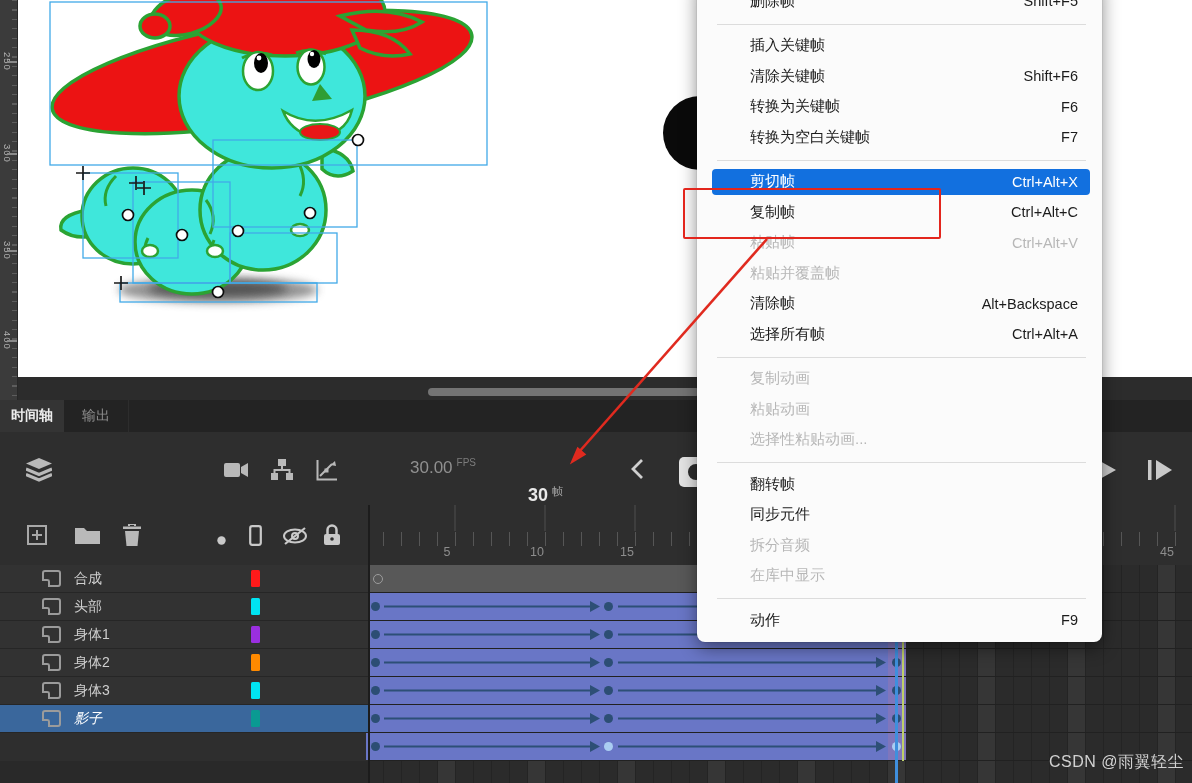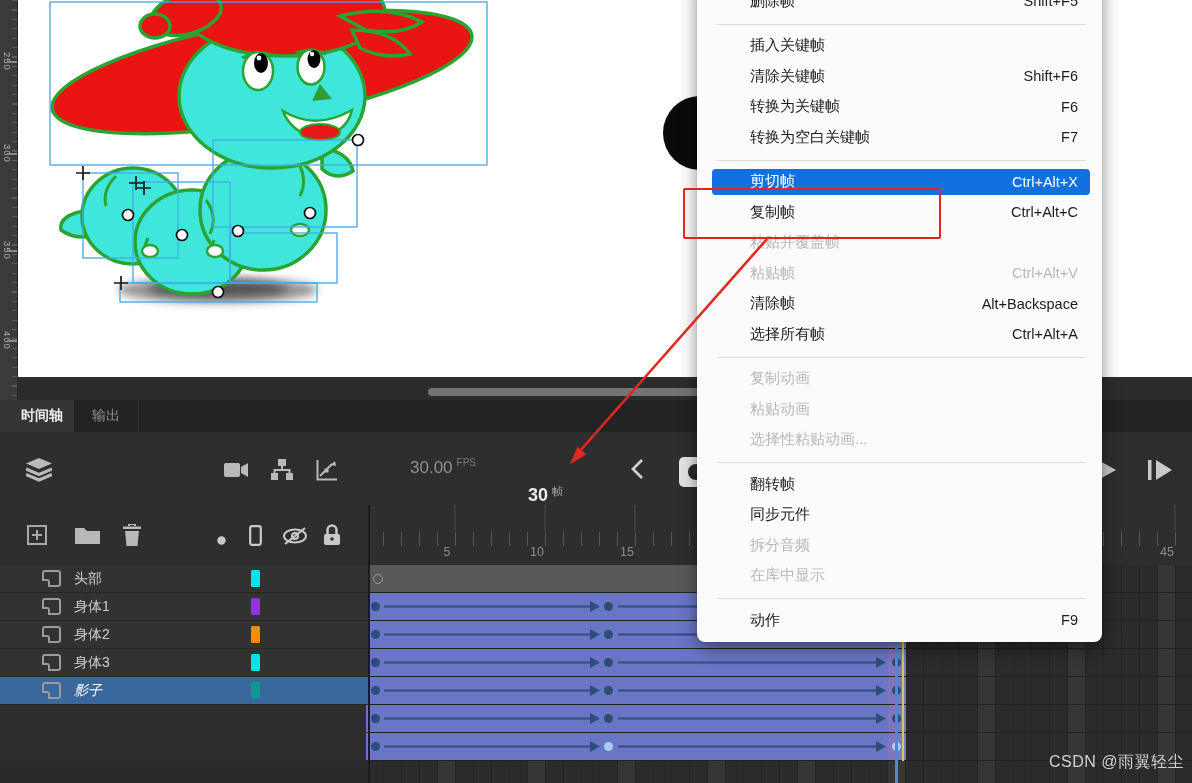--- a/index.html
+++ b/index.html
@@ -15,21 +15,21 @@
       background:repeating-linear-gradient(180deg,#5d5d5d 0 1.2px,transparent 1.2px 9.4px);}
   .vlab{position:absolute;right:4px;writing-mode:vertical-rl;font-size:9.5px;color:#b3b3b3;letter-spacing:1px;}
   .vlab::after{content:'';position:absolute;right:-4px;top:50%;width:10px;height:2px;background:#8a8a8a;}
   #art{position:absolute;left:0;top:0;}
   #h-scrollbar{position:absolute;left:428px;top:388px;width:272px;height:8px;border-radius:4px;background:#747474;}
 
   
   #timeline{position:absolute;left:0;top:400px;width:1192px;height:383px;background:#2e2e2e;}
   #tabbar{position:absolute;left:0;top:0;width:100%;height:32px;background:#232323;border-bottom:1px solid #1a1a1a;}
   .tab{position:absolute;top:0;height:32px;display:flex;align-items:center;justify-content:center;
-       font-size:14px;color:#8f8f8f;padding-left:10px;}
+       font-size:14px;color:#8f8f8f;}
   .tab[data-active="true"]{background:#343434;color:#ededed;font-weight:bold;}
   #tab-0{left:0;width:64px;}
   #tab-1{left:64px;width:64px;border-right:1px solid #2d2d2d;}
 
   #toolbar1{position:absolute;left:0;top:32px;width:100%;height:73px;background:#2e2e2e;border-bottom:2px solid #86efac;}
   .tbico{position:absolute;display:block;}
   #fps-display{position:absolute;left:410px;top:25px;color:#909090;font-size:17px;}
   #fps-display .unit{font-size:10px;color:#7c7c7c;vertical-align:7px;margin-left:4px;}
   #frame-display{position:absolute;left:528px;top:24px;color:#eaeaea;font-size:18px;font-weight:bold;margin-top:28px;}
   #frame-display .unit{font-size:11px;color:#a5a5a5;font-weight:normal;vertical-align:6px;margin-left:4px;}
@@ -410,20 +410,25 @@
             <svg class="arr a2" viewBox="0 0 270 27">
               <line x1="0" y1="13.5" x2="258" y2="13.5" stroke="#2d4f76" stroke-width="2"></line>
               <path d="M258 8 L268 13.5 L258 19 Z" fill="#2d4f76"></path>
             </svg>
             <i class="kf kfe"></i>
           </div>
         </div>
     </div>
 
     <div id="layer-rows">
+      <div class="lrow" data-track="gray">
+          <span class="licon"></span>
+          <span class="lname">合成</span>
+          <span class="lswatch" style="background: rgb(255, 26, 26);"></span>
+        </div>
         <div class="lrow" data-track="tween">
           <span class="licon"></span>
           <span class="lname">头部</span>
           <span class="lswatch" style="background: rgb(0, 228, 242);"></span>
         </div>
         <div class="lrow" data-track="tween">
           <span class="licon"></span>
           <span class="lname">身体1</span>
           <span class="lswatch" style="background: rgb(154, 47, 224);"></span>
         </div>
@@ -481,26 +486,26 @@
       </div>
       <div class="mi" data-state="highlighted">
         <span class="mi-label">剪切帧</span>
         <span class="mi-sc">Ctrl+Alt+X</span>
       </div>
       <div class="mi" data-state="normal">
         <span class="mi-label">复制帧</span>
         <span class="mi-sc">Ctrl+Alt+C</span>
       </div>
       <div class="mi" data-state="disabled">
-        <span class="mi-label">粘贴并覆盖帧</span>
-        <span class="mi-sc"></span>
-      </div>
-      <div class="mi" data-state="disabled">
         <span class="mi-label">粘贴帧</span>
         <span class="mi-sc">Ctrl+Alt+V</span>
+      </div>
+      <div class="mi" data-state="disabled">
+        <span class="mi-label">粘贴并覆盖帧</span>
+        <span class="mi-sc"></span>
       </div>
       <div class="mi" data-state="normal">
         <span class="mi-label">清除帧</span>
         <span class="mi-sc">Alt+Backspace</span>
       </div>
       <div class="mi" data-state="normal">
         <span class="mi-label">选择所有帧</span>
         <span class="mi-sc">Ctrl+Alt+A</span>
       </div>
       <div class="mi" data-type="separator">

